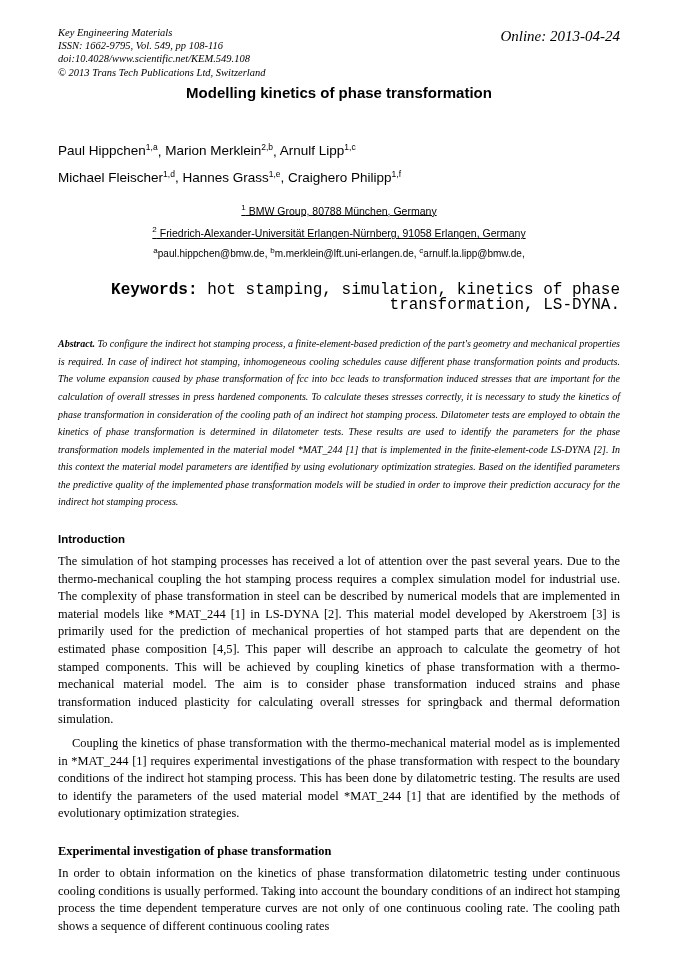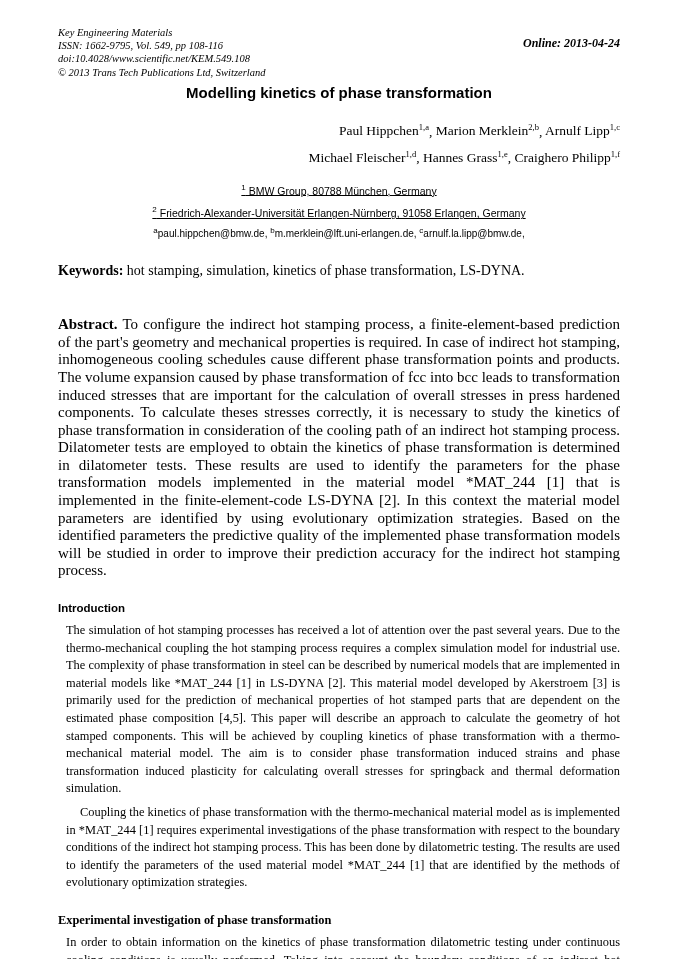--- a/index.html
+++ b/index.html
@@ -29,43 +29,42 @@
     font-size: 10.5px;
     line-height: 13.2px;
   }
   .header-left {
     display: inline-block;
     width: 400px;
   }
   .header-right {
     position: absolute;
     right: 0;
-    top: 11px;
+    top: 4px;
     font-style: italic;
-    font-size: 12px;
-    font-weight: bold;
+    font-size: 15px;
   }
   .header-line { white-space: nowrap; }
 
   
   .title {
     text-align: center;
     font-family: "Liberation Sans", sans-serif;
     font-weight: bold;
     font-size: 15px;
     line-height: 27px;
   }
 
   
   .authors {
-    text-align: right;
-    font-family: Liberation Serif, serif;
+    text-align: left;
+    font-family: Liberation Sans, sans-serif;
     font-size: 13.5px;
     line-height: 23px;
-    margin-top: 10px;
+    margin-top: 30px;
   }
   .authors sup { font-size: 8.5px; vertical-align: super; }
 
   .affil {
     text-align: center;
     font-family: "Liberation Sans", sans-serif;
     font-size: 10.5px;
     line-height: 19px;
     margin-top: 9px;
     text-decoration: underline;
@@ -76,51 +75,52 @@
     text-align: center;
     font-family: "Liberation Sans", sans-serif;
     font-size: 10px;
     line-height: 15px;
   }
   .emails sup { font-size: 8px; vertical-align: super; }
 
   
   .keywords {
     margin-top: 22px;
-    font-family: Liberation Serif, serif;
-    font-size: 14px;
+    font-family: Liberation Mono, monospace;
+    font-size: 16px;
     line-height: 15px;
-    text-align: left;
+    text-align: right;
   }
   .keywords b { font-weight: bold; }
 
   
   .abstract {
-    margin-top: 38px;
-    font-size: 15px;
+    margin-top: 22px;
+    font-size: 10px;
     line-height: 17.6px;
     text-align: justify;
+    font-style: italic;
   }
   .abstract b { font-weight: bold; }
 
   
   .sec-head {
     margin-top: 20px;
     font-family: "Liberation Sans", sans-serif;
     font-weight: bold;
     font-size: 11.5px;
     line-height: 16px;
   }
   .sec-head.serif {
     font-family: "Liberation Serif", serif;
     font-weight: bold;
     font-size: 12.4px;
   }
   p.body-text {
-    margin: 6px 0 0 8px;
+    margin: 6px 0 0 0;
     font-size: 12.4px;
     line-height: 17.6px;
     text-align: justify;
   }
   p.indent { text-indent: 14px; }
 </style>
 </head>
 <body>
 
 <div class="page">

